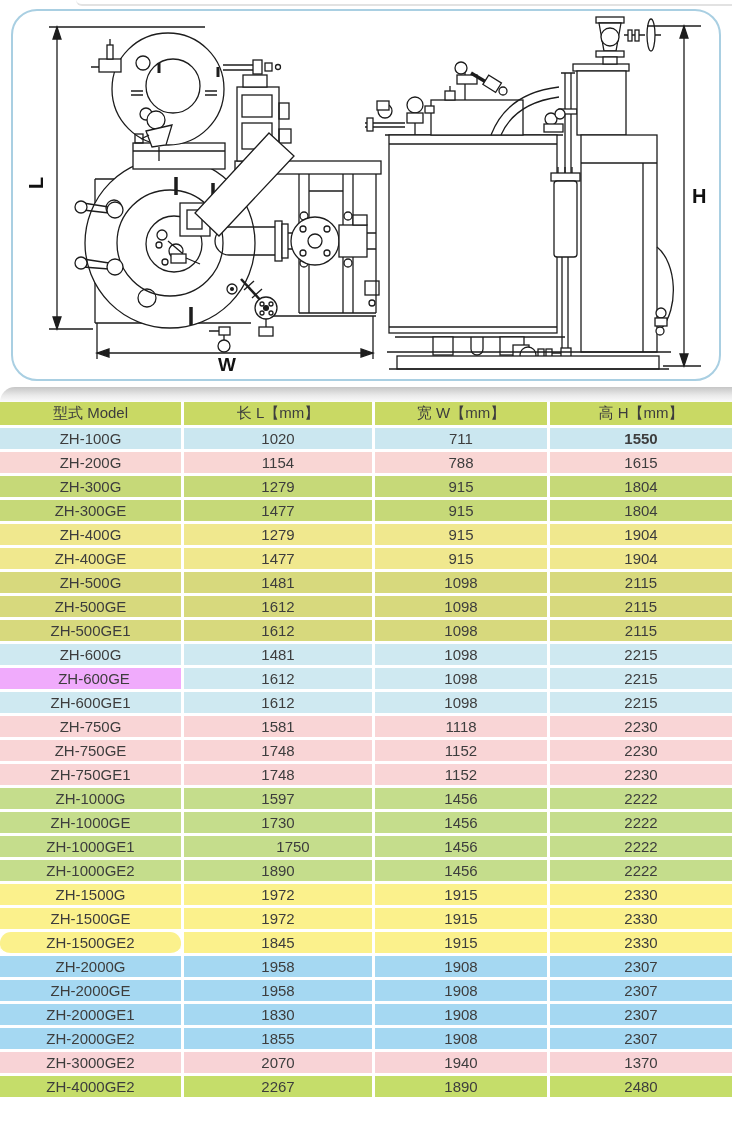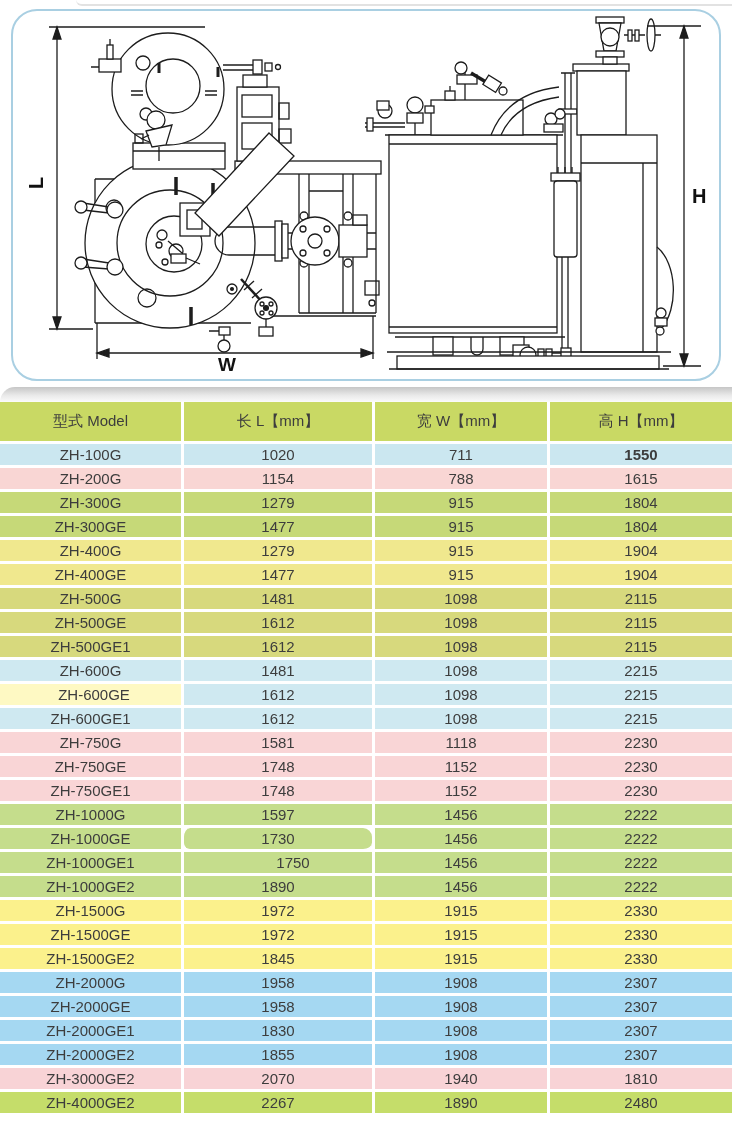--- a/index.html
+++ b/index.html
@@ -35,21 +35,21 @@
   }
 
   
   table.spec{
     position:absolute;left:0;top:402px;width:732px;
     border-collapse:separate;border-spacing:0;table-layout:fixed;
     font-size:15px;color:#3d3d3d;
   }
   table.spec th{
     height:23px;font-weight:400;text-align:center;vertical-align:middle;
-    border-bottom:3px solid #fff;padding:8px;white-space:nowrap;overflow:hidden;
+    border-bottom:3px solid #fff;padding:0;white-space:nowrap;overflow:hidden;
   }
   table.spec td{
     height:21px;text-align:center;vertical-align:middle;
     border-bottom:3px solid #fff;padding:0;white-space:nowrap;overflow:hidden;
   }
   table.spec th + th, table.spec td + td{border-left:3px solid #fff;}
 
   .drawline{stroke:#1d1d1d;fill:none;stroke-width:1.3;}
   .dimtext{font-family:"Liberation Sans","DejaVu Sans",sans-serif;font-weight:bold;fill:#111;}
 </style>
@@ -377,21 +377,21 @@
       <td style="background: rgb(215, 217, 125);">1098</td>
       <td style="background: rgb(215, 217, 125);">2115</td>
     </tr>
         <tr>
       <td style="background: rgb(207, 233, 241);">ZH-600G</td>
       <td style="background: rgb(207, 233, 241);">1481</td>
       <td style="background: rgb(207, 233, 241);">1098</td>
       <td style="background: rgb(207, 233, 241);">2215</td>
     </tr>
         <tr>
-      <td style="background: #fef9c3; padding-left: 7px;">ZH-600GE</td>
+      <td style="background: #f0abfc; padding-left: 7px;">ZH-600GE</td>
       <td style="background: rgb(207, 233, 241);">1612</td>
       <td style="background: rgb(207, 233, 241);">1098</td>
       <td style="background: rgb(207, 233, 241);">2215</td>
     </tr>
         <tr>
       <td style="background: rgb(207, 233, 241);">ZH-600GE1</td>
       <td style="background: rgb(207, 233, 241);">1612</td>
       <td style="background: rgb(207, 233, 241);">1098</td>
       <td style="background: rgb(207, 233, 241);">2215</td>
     </tr>
@@ -414,21 +414,21 @@
       <td style="background: rgb(249, 213, 214);">2230</td>
     </tr>
         <tr>
       <td style="background: rgb(197, 221, 140);">ZH-1000G</td>
       <td style="background: rgb(197, 221, 140);">1597</td>
       <td style="background: rgb(197, 221, 140);">1456</td>
       <td style="background: rgb(197, 221, 140);">2222</td>
     </tr>
         <tr>
       <td style="background: rgb(197, 221, 140);">ZH-1000GE</td>
-      <td style="background: rgb(197, 221, 140); border-radius: 9px;">1730</td>
+      <td style="background: rgb(197, 221, 140);">1730</td>
       <td style="background: rgb(197, 221, 140);">1456</td>
       <td style="background: rgb(197, 221, 140);">2222</td>
     </tr>
         <tr>
       <td style="background: rgb(197, 221, 140);">ZH-1000GE1</td>
       <td style="background: rgb(197, 221, 140); padding-left: 30px;">1750</td>
       <td style="background: rgb(197, 221, 140);">1456</td>
       <td style="background: rgb(197, 221, 140);">2222</td>
     </tr>
         <tr>
@@ -443,21 +443,21 @@
       <td style="background: rgb(251, 241, 140);">1915</td>
       <td style="background: rgb(251, 241, 140);">2330</td>
     </tr>
         <tr>
       <td style="background: rgb(251, 241, 140);">ZH-1500GE</td>
       <td style="background: rgb(251, 241, 140);">1972</td>
       <td style="background: rgb(251, 241, 140);">1915</td>
       <td style="background: rgb(251, 241, 140);">2330</td>
     </tr>
         <tr>
-      <td style="background: rgb(251, 241, 140);">ZH-1500GE2</td>
+      <td style="background: rgb(251, 241, 140); border-radius: 11px;">ZH-1500GE2</td>
       <td style="background: rgb(251, 241, 140);">1845</td>
       <td style="background: rgb(251, 241, 140);">1915</td>
       <td style="background: rgb(251, 241, 140);">2330</td>
     </tr>
         <tr>
       <td style="background: rgb(165, 216, 242);">ZH-2000G</td>
       <td style="background: rgb(165, 216, 242);">1958</td>
       <td style="background: rgb(165, 216, 242);">1908</td>
       <td style="background: rgb(165, 216, 242);">2307</td>
     </tr>
@@ -476,21 +476,21 @@
         <tr>
       <td style="background: rgb(165, 216, 242);">ZH-2000GE2</td>
       <td style="background: rgb(165, 216, 242);">1855</td>
       <td style="background: rgb(165, 216, 242);">1908</td>
       <td style="background: rgb(165, 216, 242);">2307</td>
     </tr>
         <tr>
       <td style="background: rgb(248, 211, 214);">ZH-3000GE2</td>
       <td style="background: rgb(248, 211, 214);">2070</td>
       <td style="background: rgb(248, 211, 214);">1940</td>
-      <td style="background: rgb(248, 211, 214);">1810</td>
+      <td style="background: rgb(248, 211, 214);">1370</td>
     </tr>
         <tr>
       <td style="background: rgb(197, 221, 106);">ZH-4000GE2</td>
       <td style="background: rgb(197, 221, 106);">2267</td>
       <td style="background: rgb(197, 221, 106);">1890</td>
       <td style="background: rgb(197, 221, 106);">2480</td>
     </tr>
       </tbody>
   </table>
 

